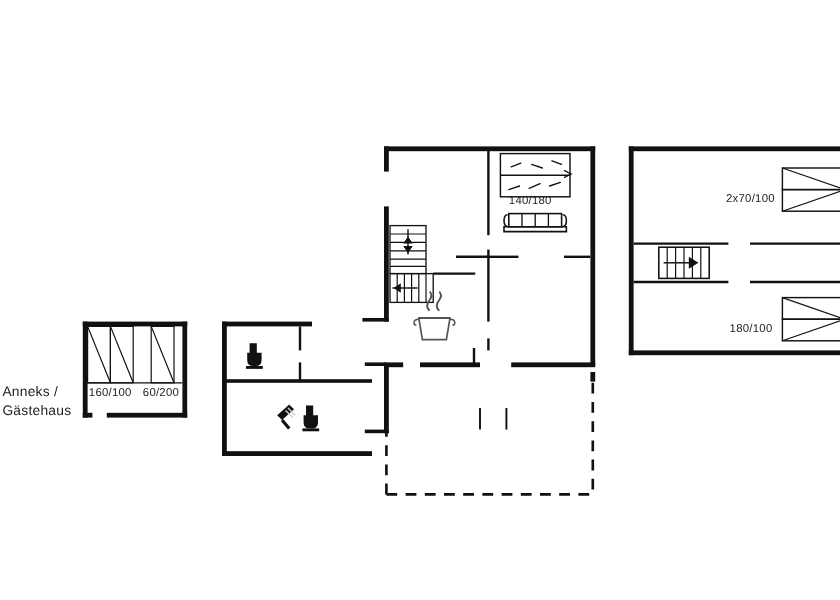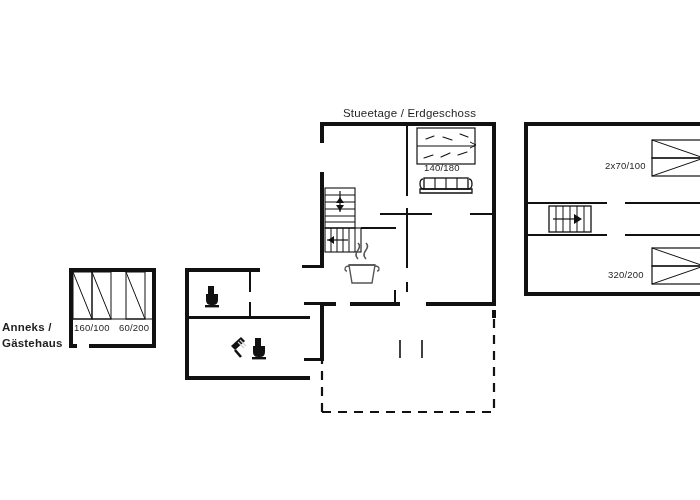--- a/index.html
+++ b/index.html
@@ -42,21 +42,20 @@
     color: #1f1f1f;
   }
   .bed-label {
     font-size: 9.5px;
     color: #1f1f1f;
     text-align: center;
   }
   .annex-label {
     font-size: 11.5px;
     color: #1f1f1f;
-    font-weight: bold;
   }
 </style>
 </head>
 <body>
 
 <div id="plan-root">
 
   <svg id="plan-svg" viewBox="0 0 700 500" xmlns="http://www.w3.org/2000/svg">
 
     <g>
@@ -241,30 +240,29 @@
       <g>
         <rect x="652" y="248" width="58" height="18" fill="none" stroke="#111111" stroke-width="1.2"></rect>
         <rect x="652" y="266" width="58" height="18" fill="none" stroke="#111111" stroke-width="1.2"></rect>
         <line x1="652" y1="248" x2="704" y2="266" stroke="#111111" stroke-width="1"></line>
         <line x1="652" y1="284" x2="704" y2="266" stroke="#111111" stroke-width="1"></line>
       </g>
     </g>
 
   </svg>
 
-  <div class="lbl section-title" style="left:343px; top:106px;">Stueetage / Erdgeschoss</div>
 
 
   <div class="lbl annex-label" style="left:2px; top:320px;">Anneks /</div>
 
   <div class="lbl annex-label" style="left:2px; top:336px;text-align:center;">Gästehaus</div>
 
   <div class="lbl bed-label" style="left:74px; top:322px;">160/100</div>
 
   <div class="lbl bed-label" style="left:119px; top:322px;">60/200</div>
 
   <div class="lbl bed-label" style="left:424px; top:162px;">140/180</div>
 
   <div class="lbl bed-label" style="left:605px; top:160px;">2x70/100</div>
 
-  <div class="lbl bed-label" style="left:608px; top:269px;">320/200</div>
+  <div class="lbl bed-label" style="left:608px; top:269px;">180/100</div>
 
 </div>
 
 </body></html>

